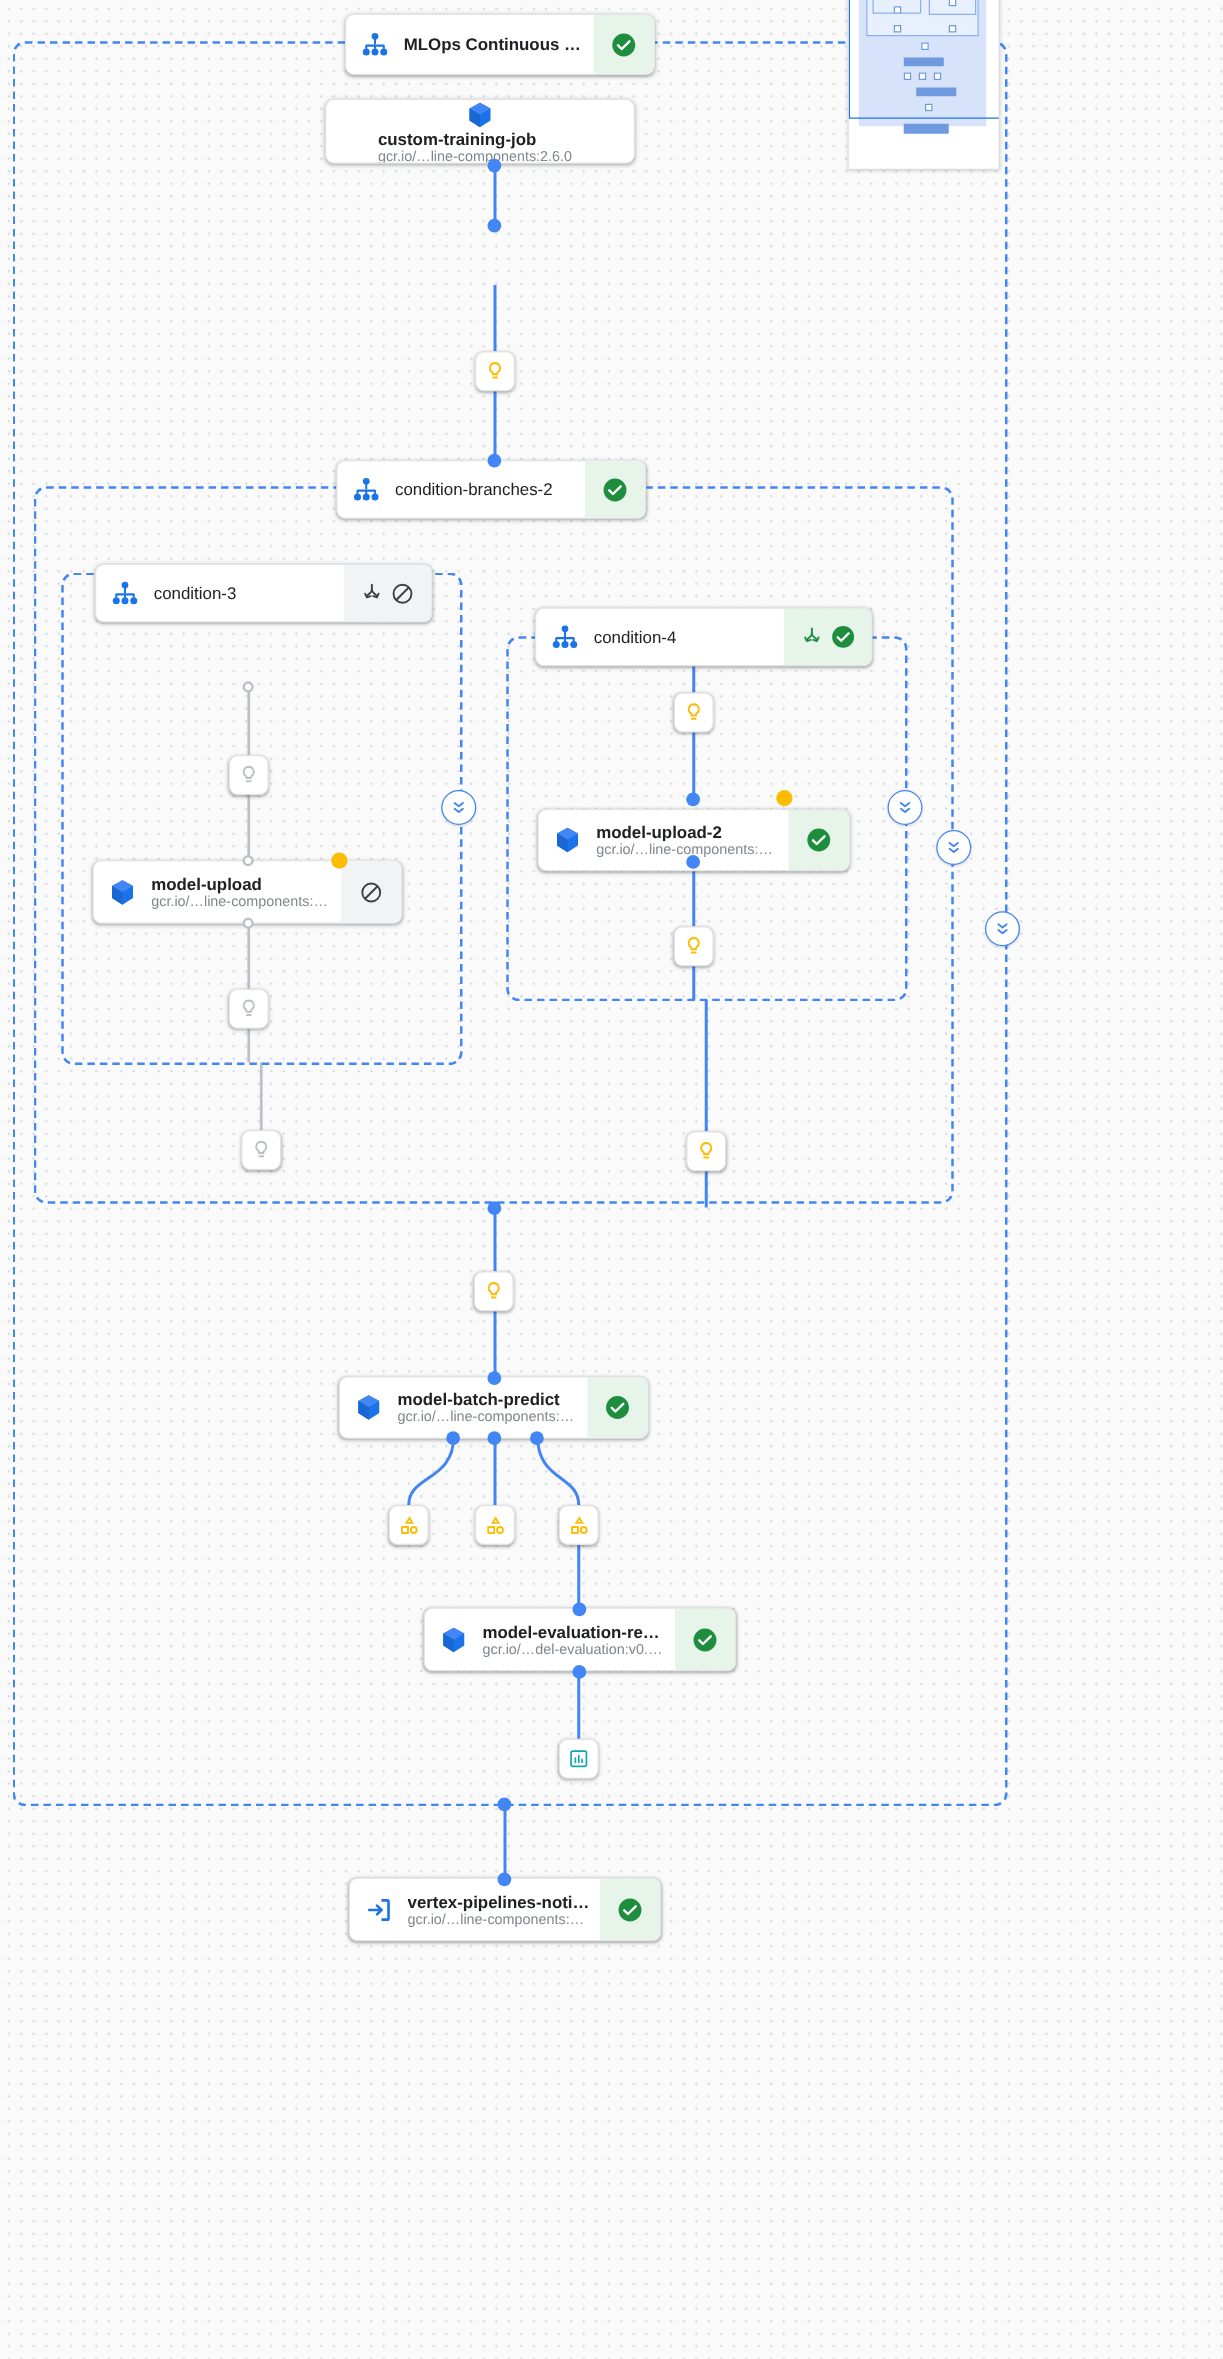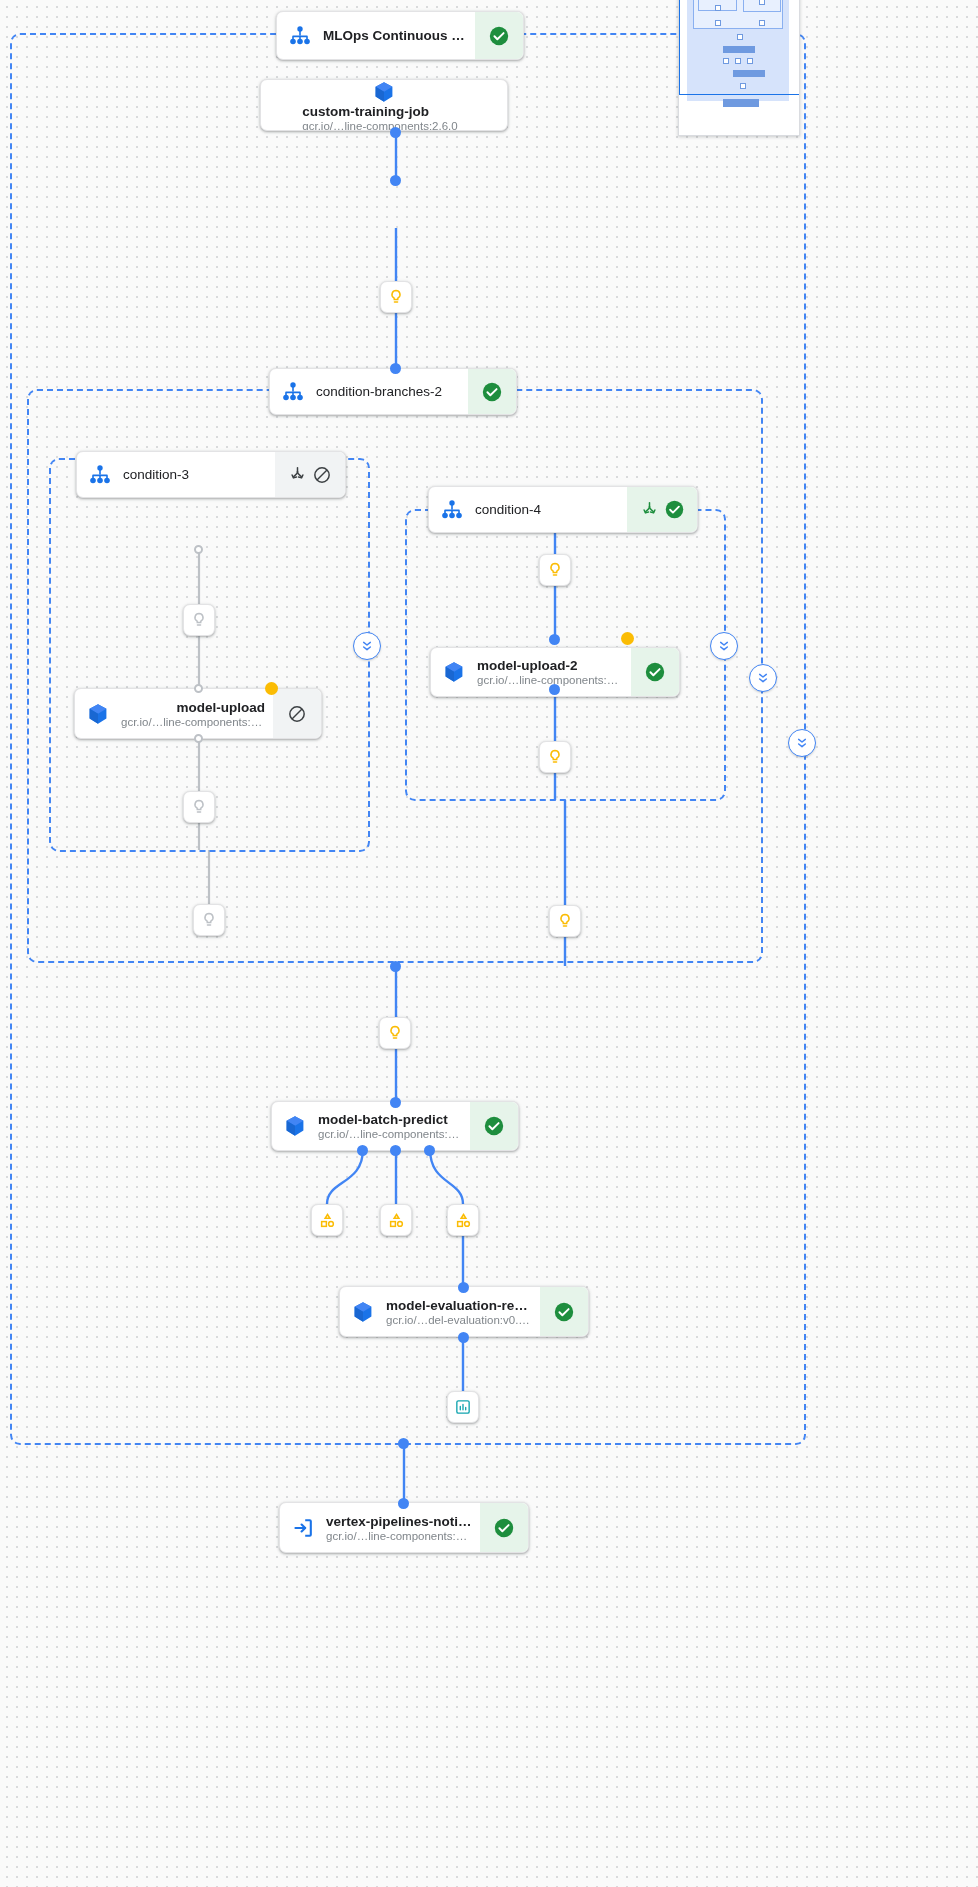--- a/index.html
+++ b/index.html
@@ -273,21 +273,21 @@
 
   <div class="dot hollow" style="left:194px; top:545px;"></div>
 
   <div class="chip" style="left:183px; top:604px;">
     <svg width="18" height="18" viewBox="0 0 24 24" fill="none" stroke="#bdc1c6" stroke-width="2">
       <path d="M12 3.2a5.4 5.4 0 00-3.2 9.7c.6.5.9 1 .9 1.7v.6h4.6v-.6c0-.7.3-1.2.9-1.7A5.4 5.4 0 0012 3.2z"></path>
       <path d="M9.9 18.6h4.2" stroke-linecap="round"></path>
     </svg>
   </div>
 
-  <div class="node" style="left:74px; top:688px; width:248px; height:51px;text-align:right;">
+  <div class="node" style="left:74px; top:688px; width:248px; height:51px;">
     <div class="icon-cell">
       <svg width="24" height="24" viewBox="0 0 24 24" aria-hidden="true">
         <path d="M12 2.2l8.4 4.6v9.6L12 21.8 3.6 16.4V6.8z" fill="#1a73e8"></path>
         <path d="M12 2.2l8.4 4.6L12 11.8 3.6 6.8z" fill="#4285F4"></path>
         <path d="M12 11.8v10L3.6 16.4V6.8z" fill="#1967d2"></path>
       </svg>
     </div>
     <div class="body">
       <div class="title">model-upload</div>
       <div class="sub">gcr.io/…line-components:2.6.0</div>

